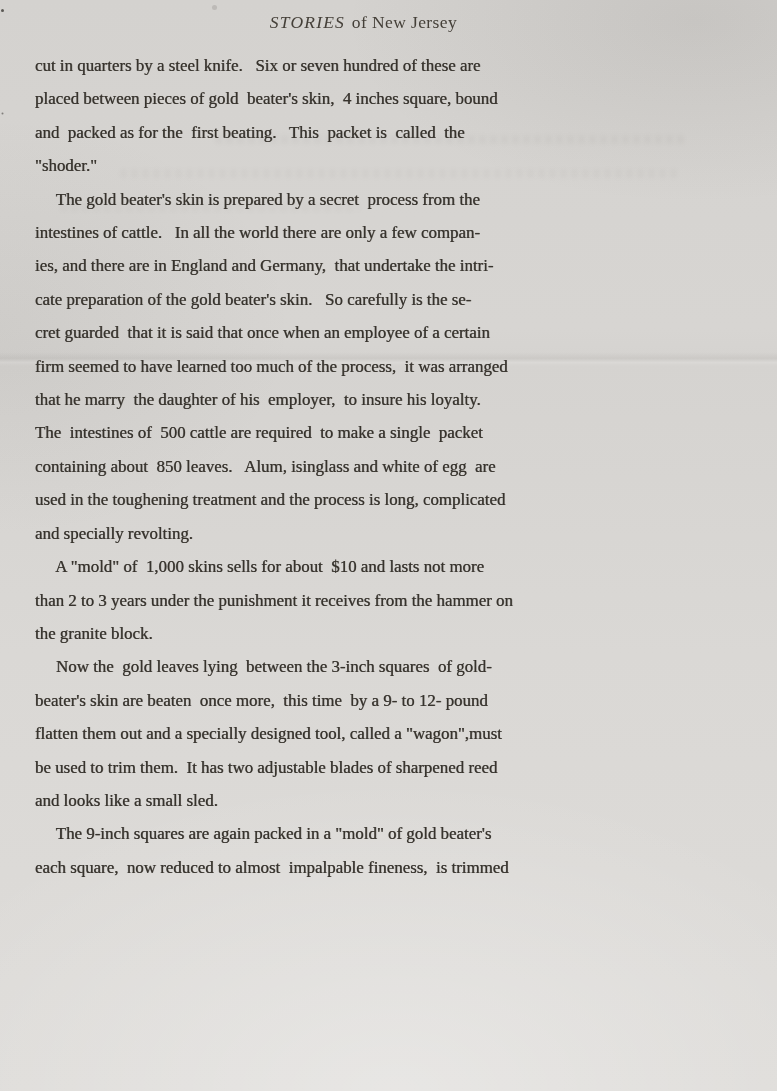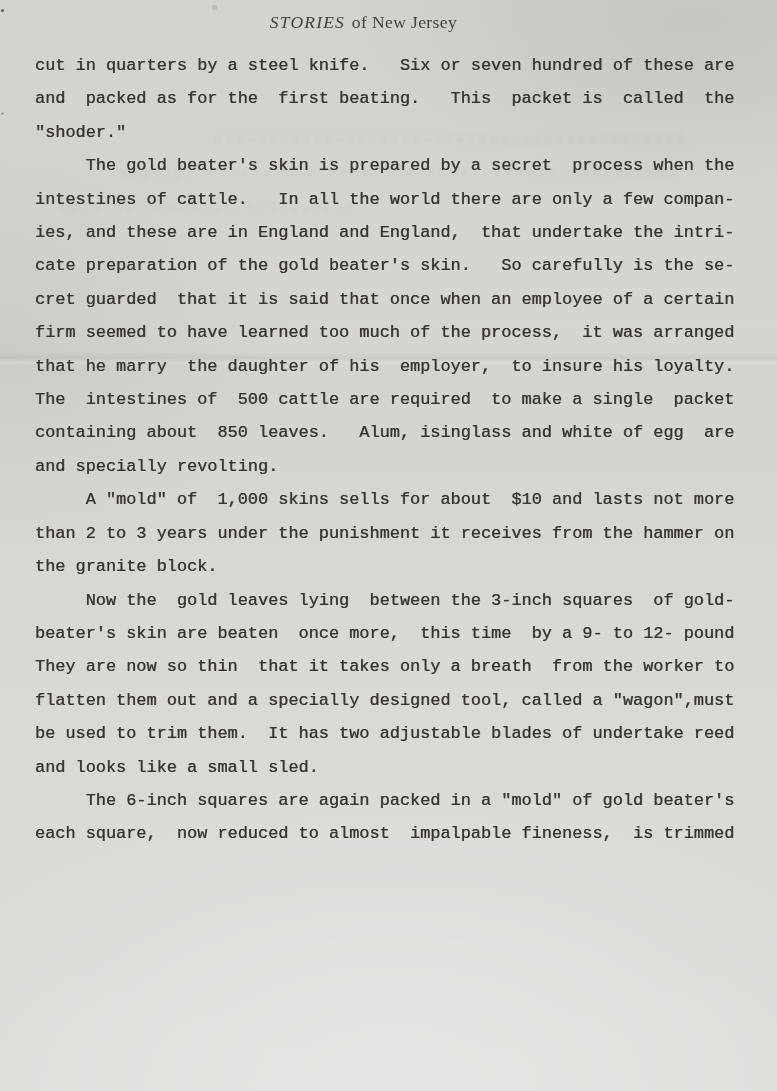--- a/index.html
+++ b/index.html
@@ -56,21 +56,21 @@
     letter-spacing: 1.2px;
     margin-right: 2px;
   }
   .doc-body {
     position: absolute;
     left: 35px; top: 49px;
     color: #37332d;
   }
   .line {
     white-space: pre;
-    font-family: Liberation Mono, monospace;
+    font-family: Liberation Serif, serif;
     font-size: 16.9px;
     line-height: 33.4px;
     letter-spacing: 0px;
     text-shadow: 0.4px 0 0 rgba(55,51,45,0.55), -0.3px 0 0 rgba(55,51,45,0.35);
   }
 </style>
 </head>
 <body>
 
 <div class="page">
@@ -79,37 +79,38 @@
   <div class="ghost ghost-2"></div>
   <div class="ghost ghost-3"></div>
   <div class="edge-specks"></div>
 
   <div class="header">
     <span class="title-italic">STORIES</span><span> of New Jersey</span>
   </div>
 
   <div class="doc-body">
     <div class="line">cut in quarters by a steel knife.   Six or seven hundred of these are</div>
+    <div class="line">placed between pieces of gold  beater's skin,  4 inches square, bound</div>
     <div class="line">and  packed as for the  first beating.   This  packet is  called  the</div>
     <div class="line">"shoder."</div>
-    <div class="line">     The gold beater's skin is prepared by a secret  process when the</div>
+    <div class="line">     The gold beater's skin is prepared by a secret  process from the</div>
     <div class="line">intestines of cattle.   In all the world there are only a few compan-</div>
-    <div class="line">ies, and these are in England and England,  that undertake the intri-</div>
+    <div class="line">ies, and there are in England and Germany,  that undertake the intri-</div>
     <div class="line">cate preparation of the gold beater's skin.   So carefully is the se-</div>
     <div class="line">cret guarded  that it is said that once when an employee of a certain</div>
     <div class="line">firm seemed to have learned too much of the process,  it was arranged</div>
     <div class="line">that he marry  the daughter of his  employer,  to insure his loyalty.</div>
     <div class="line">The  intestines of  500 cattle are required  to make a single  packet</div>
     <div class="line">containing about  850 leaves.   Alum, isinglass and white of egg  are</div>
+    <div class="line">used in the toughening treatment and the process is long, complicated</div>
     <div class="line">and specially revolting.</div>
     <div class="line">     A "mold" of  1,000 skins sells for about  $10 and lasts not more</div>
     <div class="line">than 2 to 3 years under the punishment it receives from the hammer on</div>
     <div class="line">the granite block.</div>
     <div class="line">     Now the  gold leaves lying  between the 3-inch squares  of gold-</div>
     <div class="line">beater's skin are beaten  once more,  this time  by a 9- to 12- pound</div>
-    <div class="line">They are now so thin  that it takes only a breath  from the worker to</div>
     <div class="line">flatten them out and a specially designed tool, called a "wagon",must</div>
-    <div class="line">be used to trim them.  It has two adjustable blades of undertake reed</div>
+    <div class="line">be used to trim them.  It has two adjustable blades of sharpened reed</div>
     <div class="line">and looks like a small sled.</div>
-    <div class="line">     The 6-inch squares are again packed in a "mold" of gold beater's</div>
+    <div class="line">     The 9-inch squares are again packed in a "mold" of gold beater's</div>
     <div class="line">each square,  now reduced to almost  impalpable fineness,  is trimmed</div>
   </div>
 </div>
 
 </body></html>

